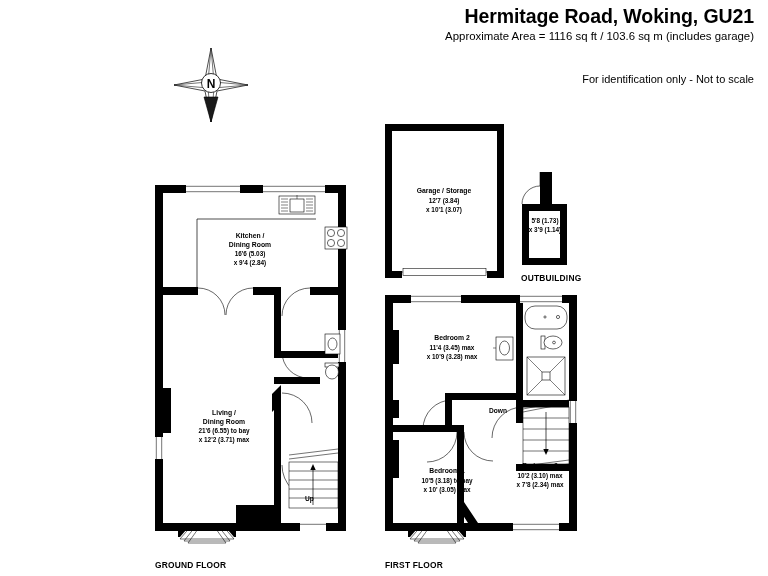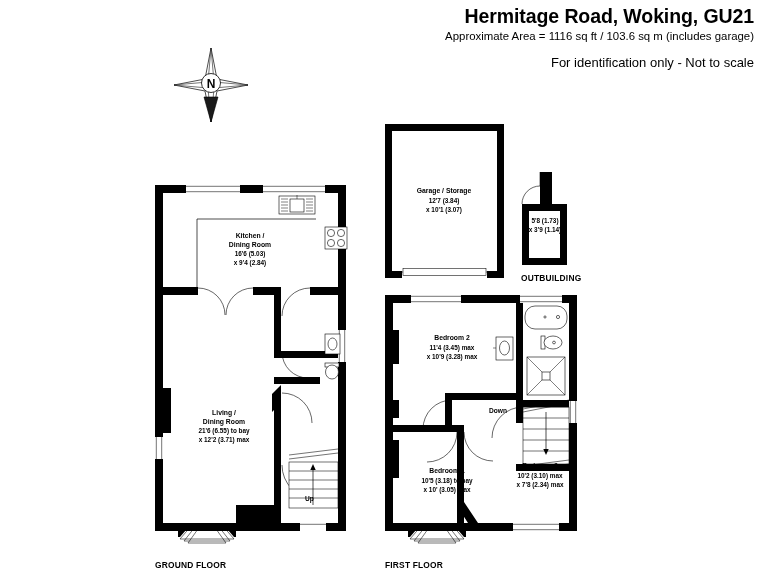--- a/index.html
+++ b/index.html
@@ -30,21 +30,21 @@
   #title {
     top: 4px;
     font-size: 19.5px;
     font-weight: bold;
     letter-spacing: -0.1px;
     white-space: nowrap;
   }
   #area1 { top: 29px; font-size: 11.4px; white-space: nowrap; }
   #area2 { top: 43px; font-size: 11.4px; white-space: nowrap; }
   #area3 { top: 57px; font-size: 11.4px; white-space: nowrap; }
-  #disc  { top: 55px; font-size: 13px; white-space: nowrap; }
+  #disc  { top: 72px; font-size: 11px; white-space: nowrap; }
 
   svg#plan {
     position: absolute;
     left: 0; top: 0;
   }
   .lbl {
     font-family: "Liberation Sans", sans-serif;
     font-size: 6.6px;
     font-weight: bold;
     text-anchor: middle;

